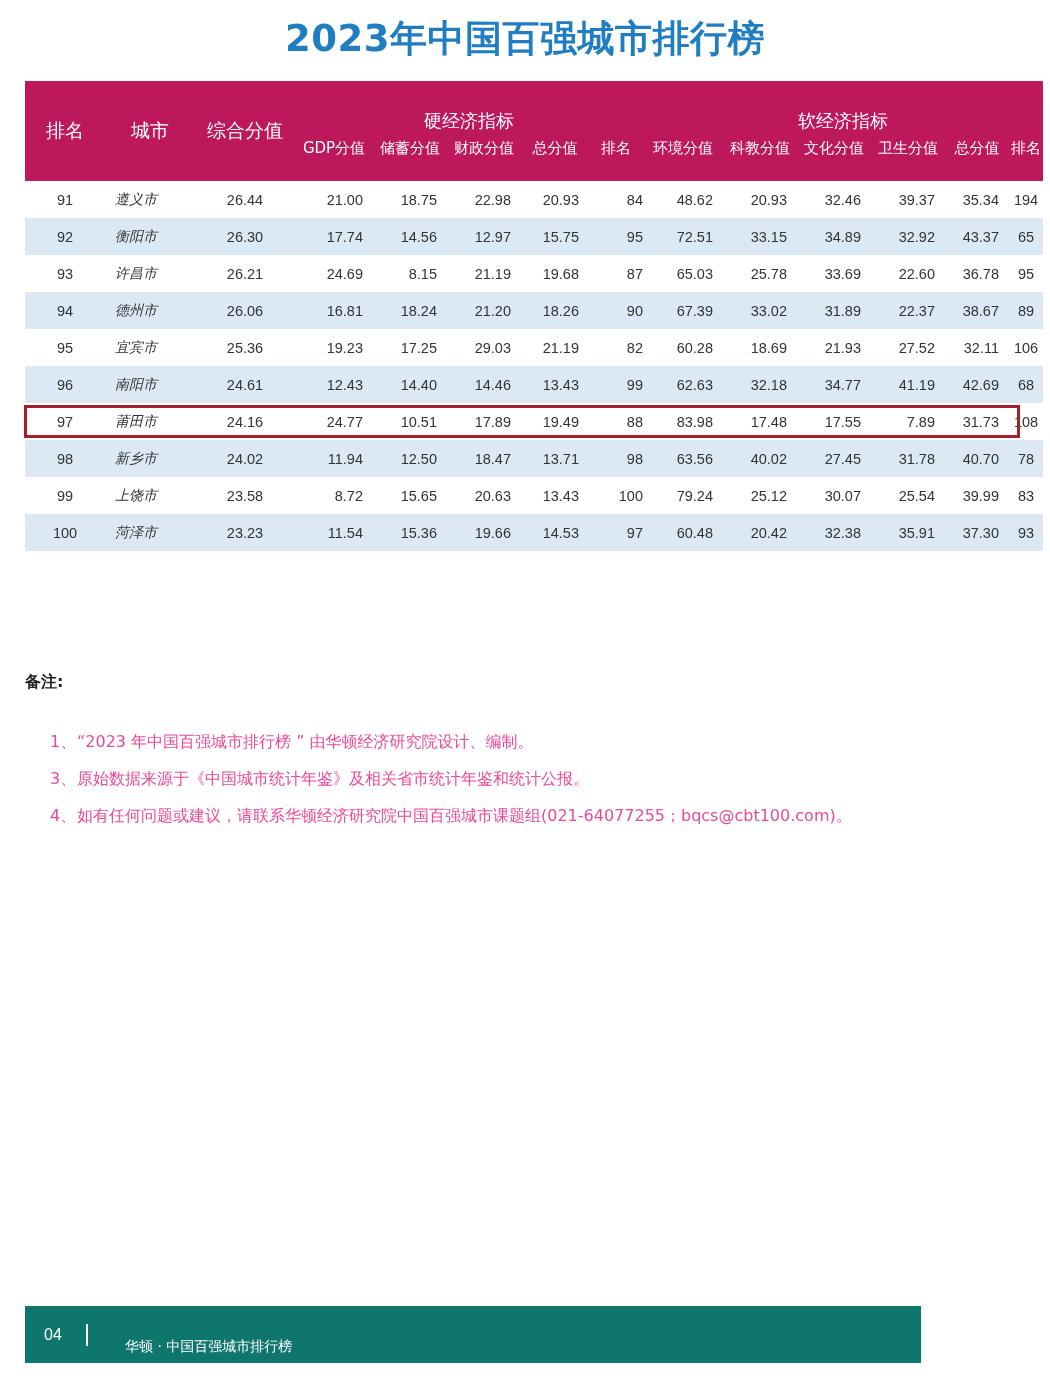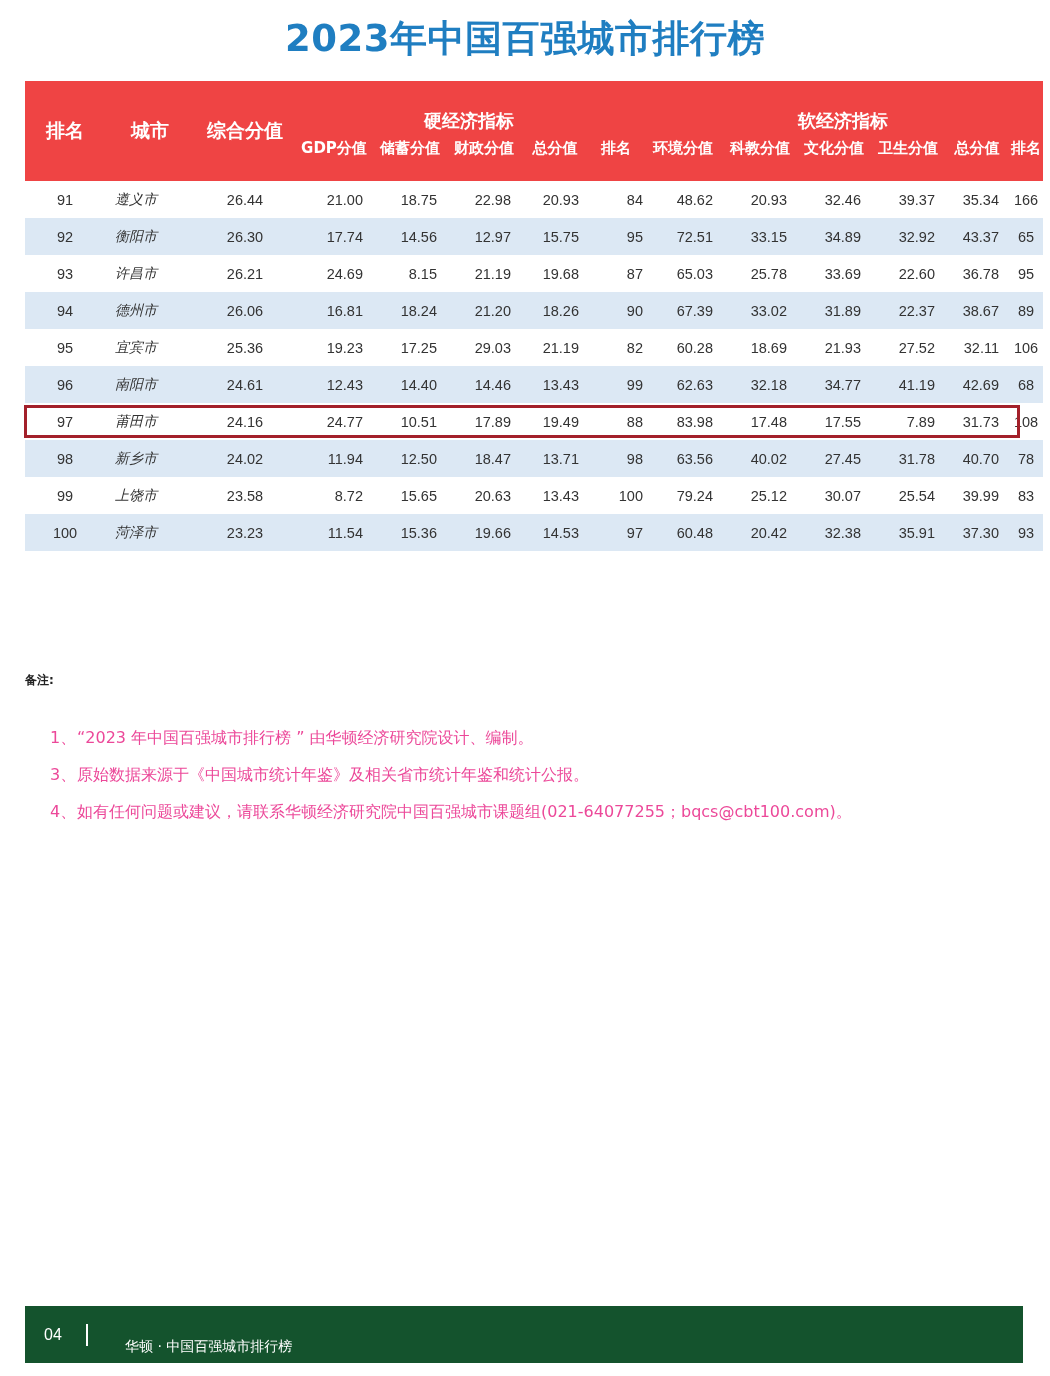--- a/index.html
+++ b/index.html
@@ -6,21 +6,21 @@
     html, body { width: 1050px; height: 1376px; background: #ffffff; }
     body { position: relative; font-family: "DejaVu Sans", "Liberation Sans", sans-serif; color: #2b2b2b; overflow: hidden; }
 
     .title {
       position: absolute; left: 0; top: 14px; width: 1050px; text-align: center;
       font-size: 37px; font-weight: bold; color: #1f7ec1; letter-spacing: 0.5px;
     }
 
     .table-wrap { position: absolute; left: 25px; top: 81px; width: 998px; }
     table { border-collapse: collapse; width: 998px; table-layout: fixed; }
-    thead th { background: #ef4444; color: #ffffff; font-weight: bold; }
+    thead th { background: #be185d; color: #ffffff; font-weight: normal; }
     .hdr-main { font-size: 19px; }
     .hdr-group { font-size: 18px; height: 56px; vertical-align: bottom; padding-bottom: 4px; }
     .hdr-sub { font-size: 15px; height: 44px; vertical-align: top; padding-top: 2px; white-space: nowrap; }
     thead tr.r1 th.rowspan { vertical-align: middle; }
 
     tbody td {
       height: 37px; font-size: 14.5px; color: #333333; text-align: center;
       white-space: nowrap; font-family: "Liberation Sans", "DejaVu Sans", sans-serif;
     }
     tbody tr:nth-child(even) td { background: #dce8f4; }
@@ -28,28 +28,28 @@
     td.city { text-align: left; padding-left: 10px; font-family: "DejaVu Sans", sans-serif; font-size: 14px; font-style: italic; }
     td.num { text-align: right; padding-right: 10px; }
     td.rk { text-align: right; padding-left: 8px; }
 
     .highlight {
       position: absolute; left: -1px; width: 996px; height: 33px;
       border: 3px solid #a3202a; pointer-events: none;
     }
 
     .notes { position: absolute; left: 25px; top: 672px; width: 1000px; }
-    .notes-title { font-size: 12px; font-weight: bold; color: #222; margin-bottom: 30px; }
+    .notes-title { font-size: 16px; font-weight: bold; color: #222; margin-bottom: 30px; }
     .note { font-size: 16px; color: #ec4899; line-height: 37px; padding-left: 25px; text-indent: 0; position: relative; }
     .note .idx { display: inline-block; width: 27px; }
     .note.multi { padding-left: 52px; text-indent: -27px; }
 
     .footer {
-      position: absolute; left: 25px; top: 1306px; width: 998px; height: 57px;
-      background: #14532d; color: #ffffff; display: flex; align-items: center;
+      position: absolute; left: 25px; top: 1306px; width: 896px; height: 57px;
+      background: #0f766e; color: #ffffff; display: flex; align-items: center;
     }
     .footer .page { font-size: 16px; margin-left: 19px; width: 38px; font-family: "Liberation Sans", sans-serif; }
     .footer .divider { width: 2px; height: 22px; background: #ffffff; margin-left: 4px; }
     .footer .pub { font-size: 14px; margin-left: 37px; margin-top: 24px; }
   </style>
 </head>
 <body>
 
 <div class="title">2023年中国百强城市排行榜</div>
 
@@ -101,21 +101,21 @@
           <td class="num">21.00</td>
           <td class="num">18.75</td>
           <td class="num">22.98</td>
           <td class="num">20.93</td>
           <td class="rk">84</td>
           <td class="num">48.62</td>
           <td class="num">20.93</td>
           <td class="num">32.46</td>
           <td class="num">39.37</td>
           <td class="num">35.34</td>
-          <td>166</td>
+          <td>194</td>
         </tr>
         <tr>
           <td>92</td>
           <td class="city">衡阳市</td>
           <td>26.30</td>
           <td class="num">17.74</td>
           <td class="num">14.56</td>
           <td class="num">12.97</td>
           <td class="num">15.75</td>
           <td class="rk">95</td>

